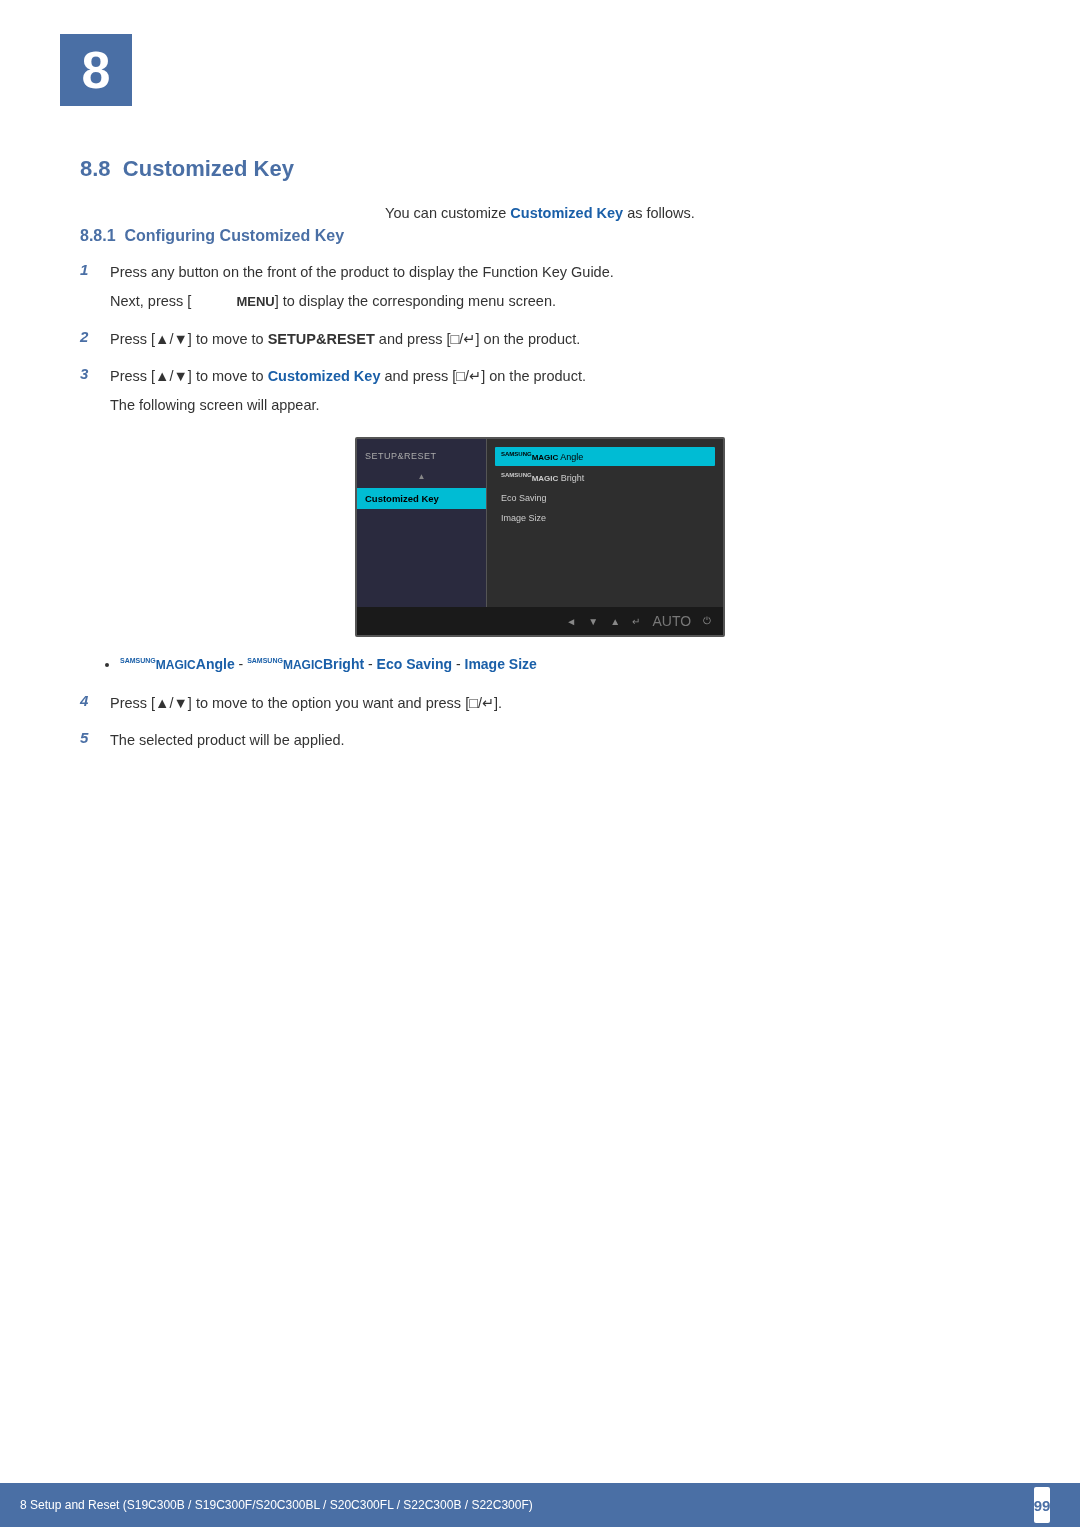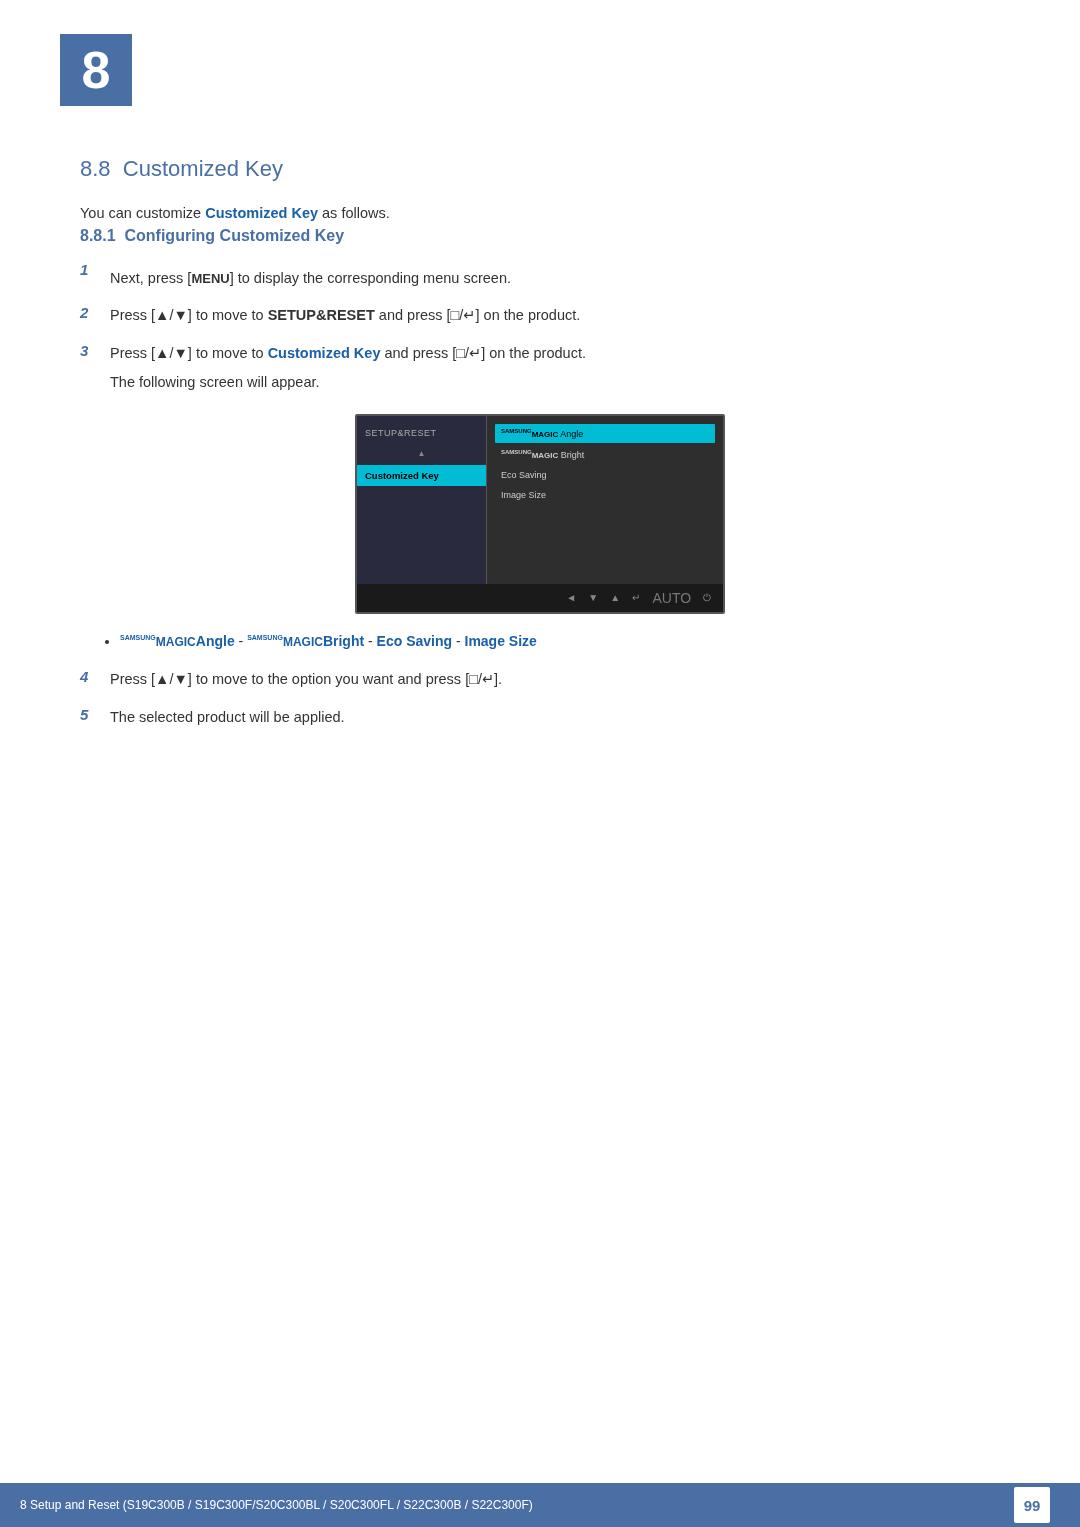--- a/index.html
+++ b/index.html
@@ -45,29 +45,30 @@
 
     
     .content {
       padding: 20px 80px 80px 80px;
     }
 
     
     .section-heading {
       color: #4a6fa5;
       font-size: 22px;
-      font-weight: normal;
+      font-weight: bold;
       margin-bottom: 20px;
       margin-top: 10px;
     }
 
     
     .intro-para {
       font-size: 14.5px;
       line-height: 1.6;
+      text-align: center;
     }
 
     
     .subsection-heading {
       color: #4a6fa5;
       font-size: 16px;
       font-weight: bold;
       margin-bottom: 16px;
       margin-top: 2px;
     }
@@ -104,20 +105,21 @@
       color: #1a5fa8;
       font-weight: bold;
     }
     .bold-text {
       font-weight: bold;
     }
     kbd {
       font-family: Arial, sans-serif;
       font-size: 13px;
       font-weight: bold;
+      padding-left: 45px;
     }
 
     
     .monitor-container {
       display: flex;
       justify-content: center;
       margin: 20px 0 16px 0;
     }
     .monitor-screen {
       width: 370px;
@@ -238,21 +240,21 @@
     }
     .footer-text {
       color: #fff;
       font-size: 12px;
     }
     .footer-page-num {
       background: #fff;
       color: #4a6fa5;
       font-weight: bold;
       font-size: 15px;
-      width: 36px;
+      width: 16px;
       height: 36px;
       display: flex;
       align-items: center;
       justify-content: center;
       border-radius: 2px;
     }
 
     sup.sm {
       font-size: 6px;
       vertical-align: super;
@@ -280,20 +282,21 @@
 
   <div class="subsection-heading">
     <span>8.8.1</span>&nbsp;&nbsp;<span>Configuring Customized Key</span>
   </div>
 
   <ol class="steps-list">
 
     <li class="step-item">
       <span class="step-number">1</span>
       <span class="step-content">
+        <span>Press any button on the front of the product to display the Function Key Guide.</span>
         <span class="sub-line">Next, press [<kbd>MENU</kbd>] to display the corresponding menu screen.</span>
       </span>
     </li>
 
     <li class="step-item">
       <span class="step-number">2</span>
       <span class="step-content">
         Press [▲/▼] to move to <span class="bold-text">SETUP&amp;RESET</span> and press [□/↵] on the product.
       </span>
     </li>

